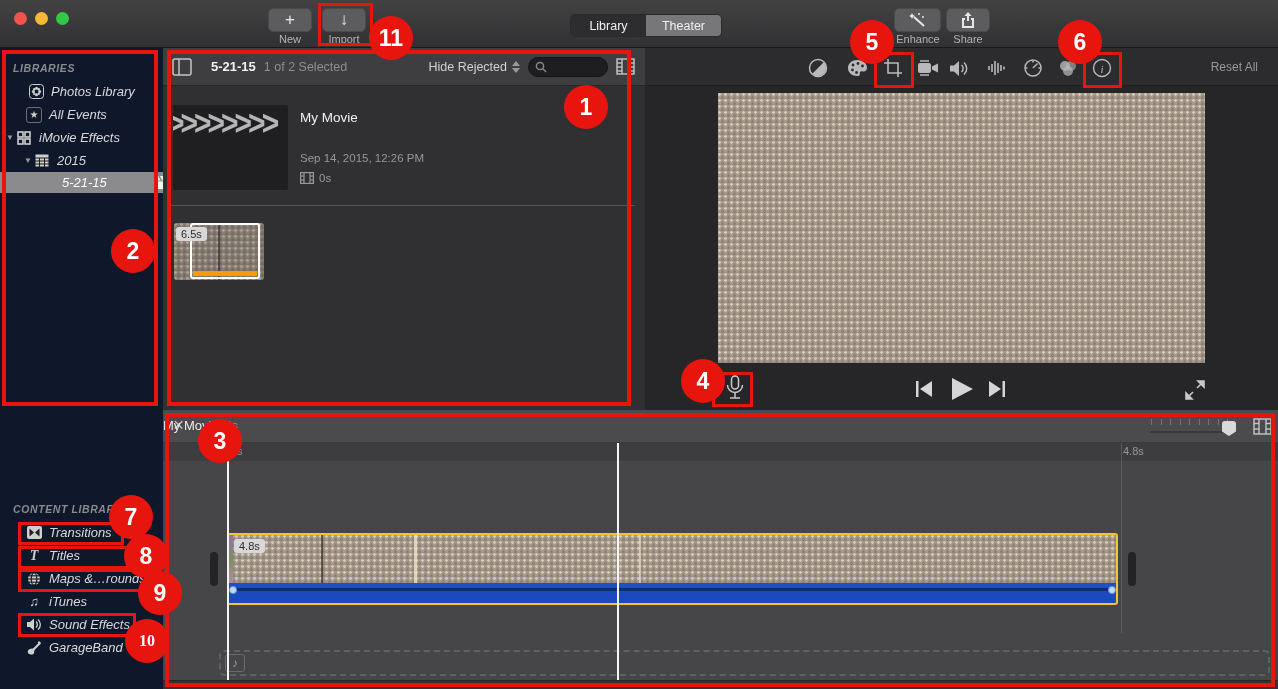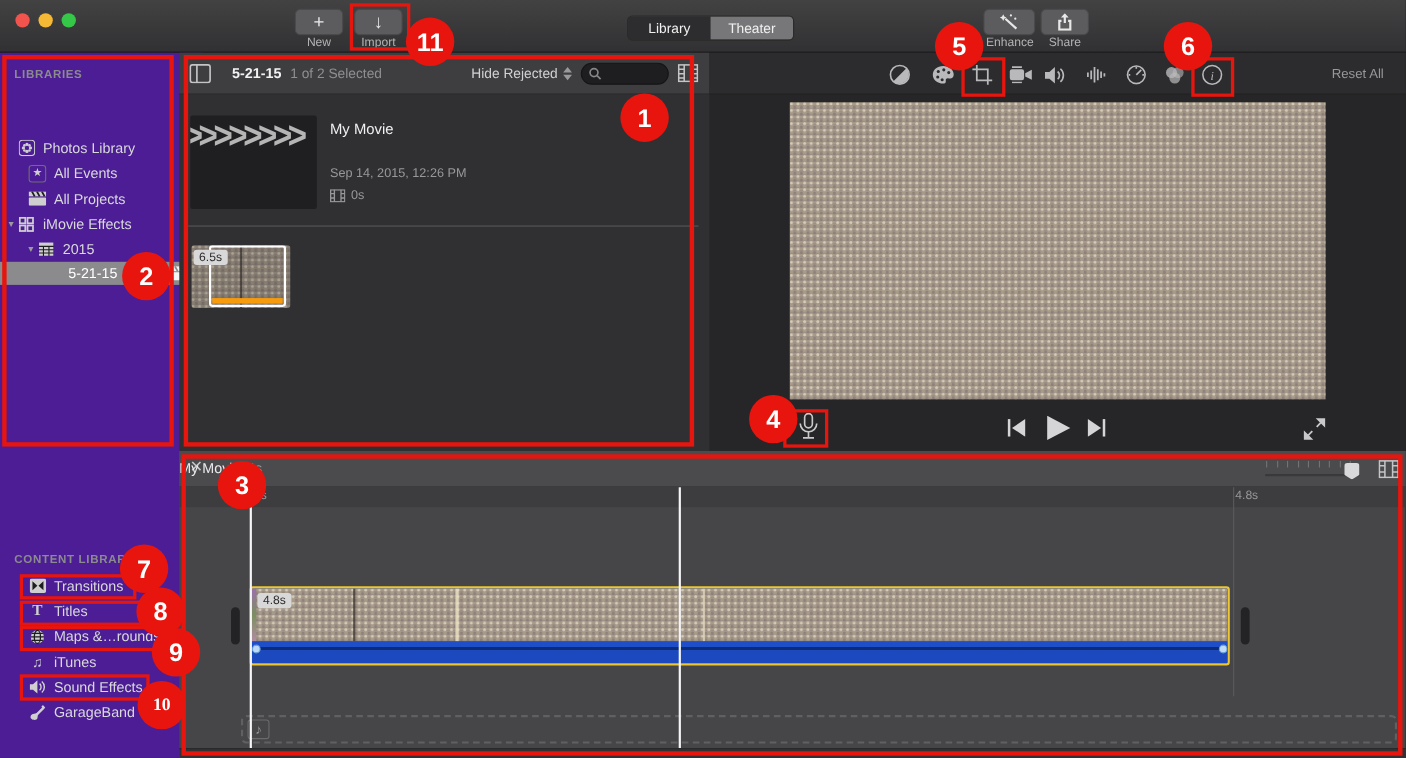--- a/index.html
+++ b/index.html
@@ -14,21 +14,21 @@
   .tl{position:absolute;top:12px;width:13px;height:13px;border-radius:50%;}
   .tl.r{left:14px;background:#f2544d;} .tl.y{left:35px;background:#f5b935;} .tl.g{left:56px;background:#35c848;}
   .tb-btn{position:absolute;top:8px;width:44px;height:24px;border-radius:5px;background:#5c5c5e;
     border:1px solid #4a4a4c;color:#e8e8e8;display:flex;align-items:center;justify-content:center;font-size:17px;}
   .tb-lbl{position:absolute;top:33px;width:60px;text-align:center;font-size:11px;color:#b3b3b5;}
   .seg{position:absolute;left:570px;top:14px;height:23px;display:flex;border-radius:5px;overflow:hidden;border:1px solid #2a2a2a;}
   .seg div{width:75px;display:flex;align-items:center;justify-content:center;font-size:12.5px;color:#f0f0f0;}
   .seg .on{background:#2d2d30;} .seg .off{background:#77777a;}
 
   
-  .sidebar{position:absolute;left:0;top:48px;width:184px;height:641px;background:#4c1d95;}
+  .sidebar{position:absolute;left:0;top:48px;width:184px;height:641px;background:#0f172a;font-style:italic;}
   .side-head{padding:14px 0 6px 13px;font-size:10.5px;font-weight:bold;letter-spacing:.6px;color:#8b8b8d;}
   .srow{display:flex;align-items:center;height:23px;font-size:13px;color:#d9d9db;position:relative;}
   .srow .ic{width:16px;height:16px;display:flex;align-items:center;justify-content:center;color:#cfcfcf;flex:0 0 16px;}
   .srow .lab{margin-left:7px;white-space:nowrap;}
   .tri{font-size:8px;color:#9a9a9c;width:12px;text-align:center;}
   .sel-row{background:#8b8b8d;height:21px;color:#ffffff;}
   .boxed{border:1px solid #6e6e70;border-radius:3px;}
   .content-lib{position:absolute;left:0;top:441px;width:100%;}
 
   
@@ -147,21 +147,21 @@
         <path d="M7 0 L10.5 4 H8 V9 H6 V4 H3.5 Z" fill="#e8e8e8"></path>
         <path d="M1 6 H4 V8 H3 V14 H11 V8 H10 V6 H13 V16 H1 Z" fill="#e8e8e8"></path>
       </svg>
       </div>
     <div class="tb-lbl" style="left:938px;">Share</div>
   </div>
 
   <aside class="sidebar">
     <div class="side-head">LIBRARIES</div>
 
-    <div class="srow" style="padding-left:16px;margin-top:43px;">
+    <div class="srow" style="padding-left:28px;">
       <span class="ic">
         <svg width="15" height="15" viewBox="0 0 15 15">
             <rect x="0.5" y="0.5" width="14" height="14" rx="3" fill="none" stroke="#cfcfcf"></rect>
         <g fill="#cfcfcf">
               <circle cx="7.5" cy="4.3" r="1.5"></circle>
               <circle cx="7.5" cy="10.7" r="1.5"></circle>
               <circle cx="4.3" cy="7.5" r="1.5"></circle>
               <circle cx="10.7" cy="7.5" r="1.5"></circle>
               <circle cx="5.2" cy="5.2" r="1.2"></circle>
               <circle cx="9.8" cy="5.2" r="1.2"></circle>
@@ -171,34 +171,20 @@
           </svg>
         </span>
       <span class="lab">Photos Library</span>
     </div>
 
     <div class="srow" style="padding-left:26px;">
       <span class="ic boxed" style="font-size:10px;">★</span>
       <span class="lab">All Events</span>
     </div>
 
-    <div class="srow" style="padding-left:26px;">
-      <span class="ic">
-        <svg width="16" height="13" viewBox="0 0 16 13">
-            <rect x="0" y="0" width="16" height="4.5" fill="#cfcfcf"></rect>
-        <g stroke="#1d1d1f" stroke-width="1.6">
-              <line x1="3" y1="0" x2="5.5" y2="4.5"></line>
-              <line x1="7.5" y1="0" x2="10" y2="4.5"></line>
-              <line x1="12" y1="0" x2="14.5" y2="4.5"></line>
-            </g>
-        <rect x="0" y="5.5" width="16" height="7.5" rx="1" fill="#cfcfcf"></rect>
-          </svg>
-        </span>
-      <span class="lab">All Projects</span>
-    </div>
 
     <div class="srow">
       <span class="tri" style="margin-left:4px;">▼</span>
       <span class="ic">
         <svg width="14" height="14" viewBox="0 0 14 14" fill="none" stroke="#cfcfcf" stroke-width="1.6">
         <rect x="1" y="1" width="5" height="5"></rect>
             <rect x="8" y="1" width="5" height="5"></rect>
             <rect x="1" y="8" width="5" height="5"></rect>
             <rect x="8" y="8" width="5" height="5"></rect>
           </svg>

